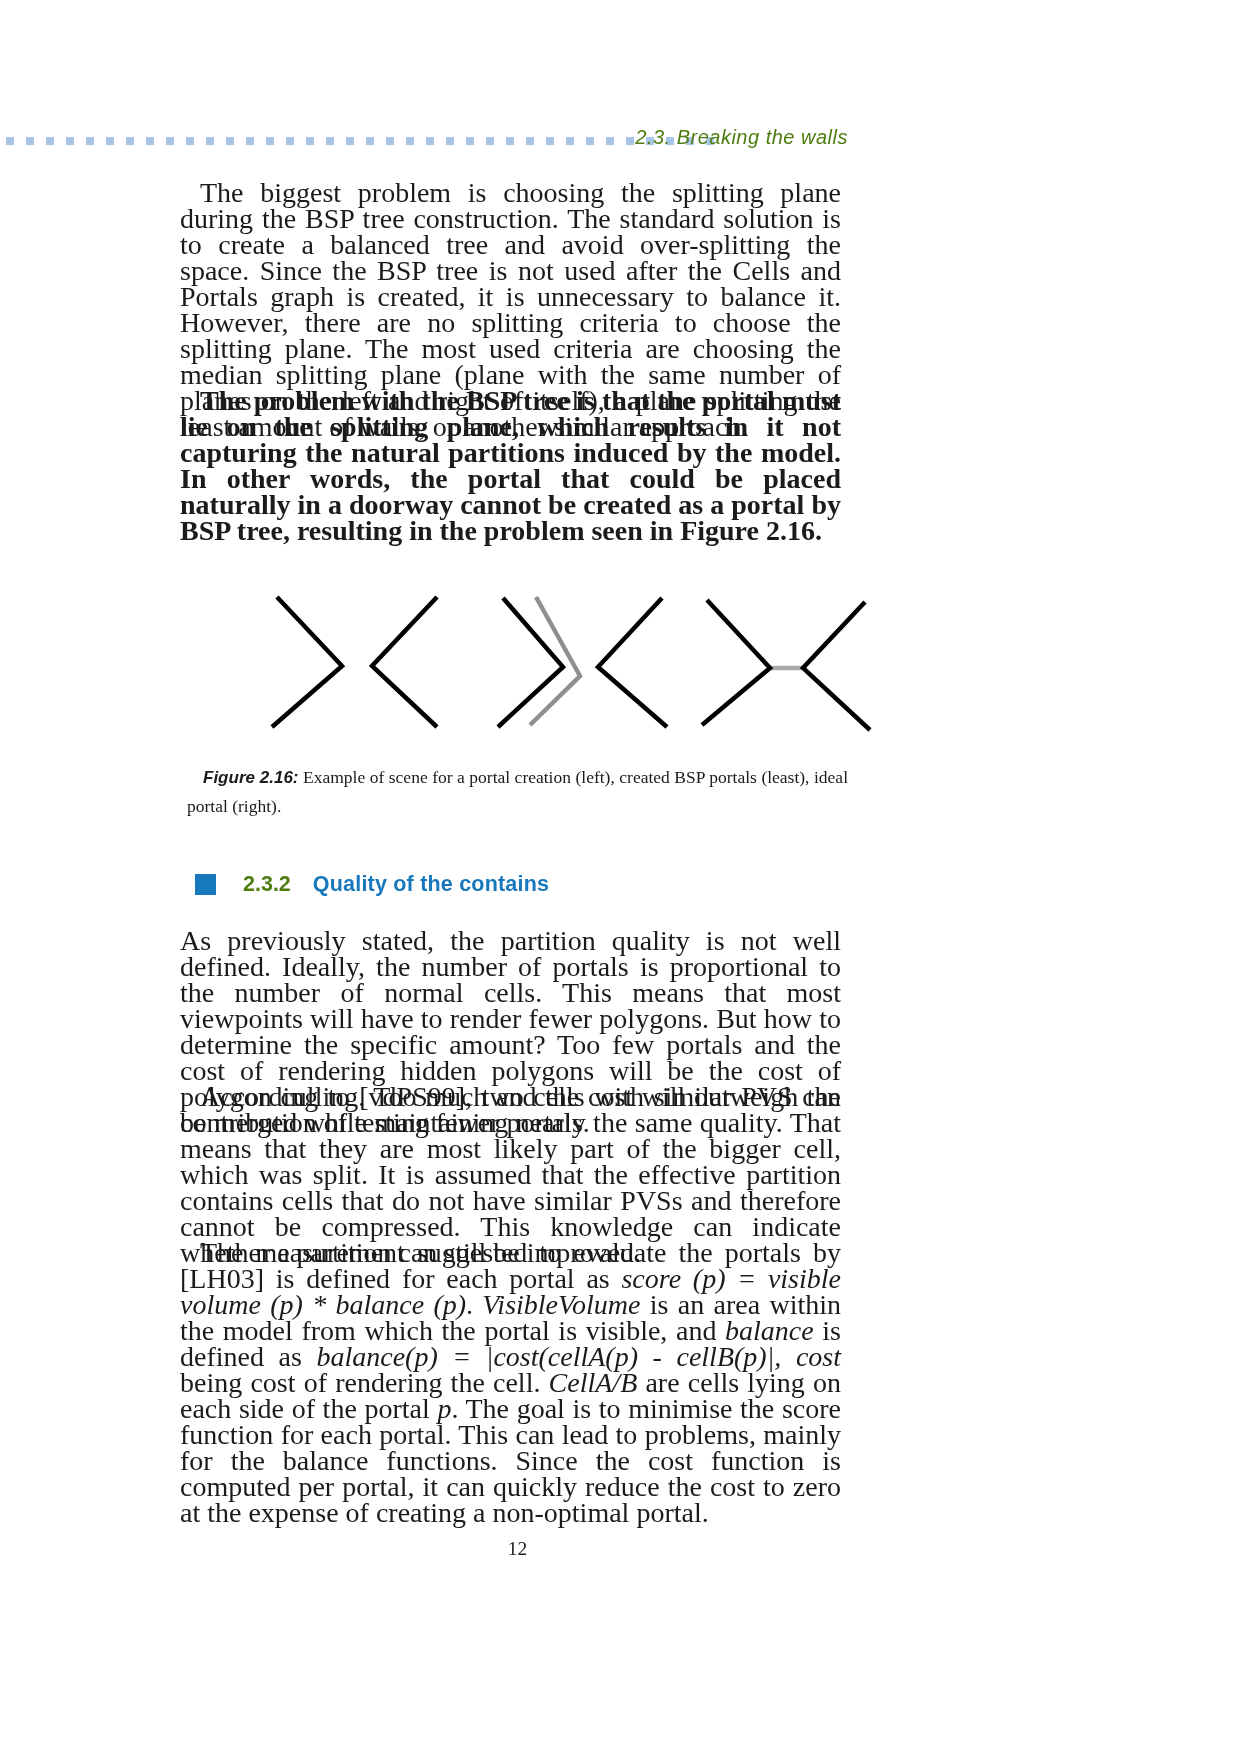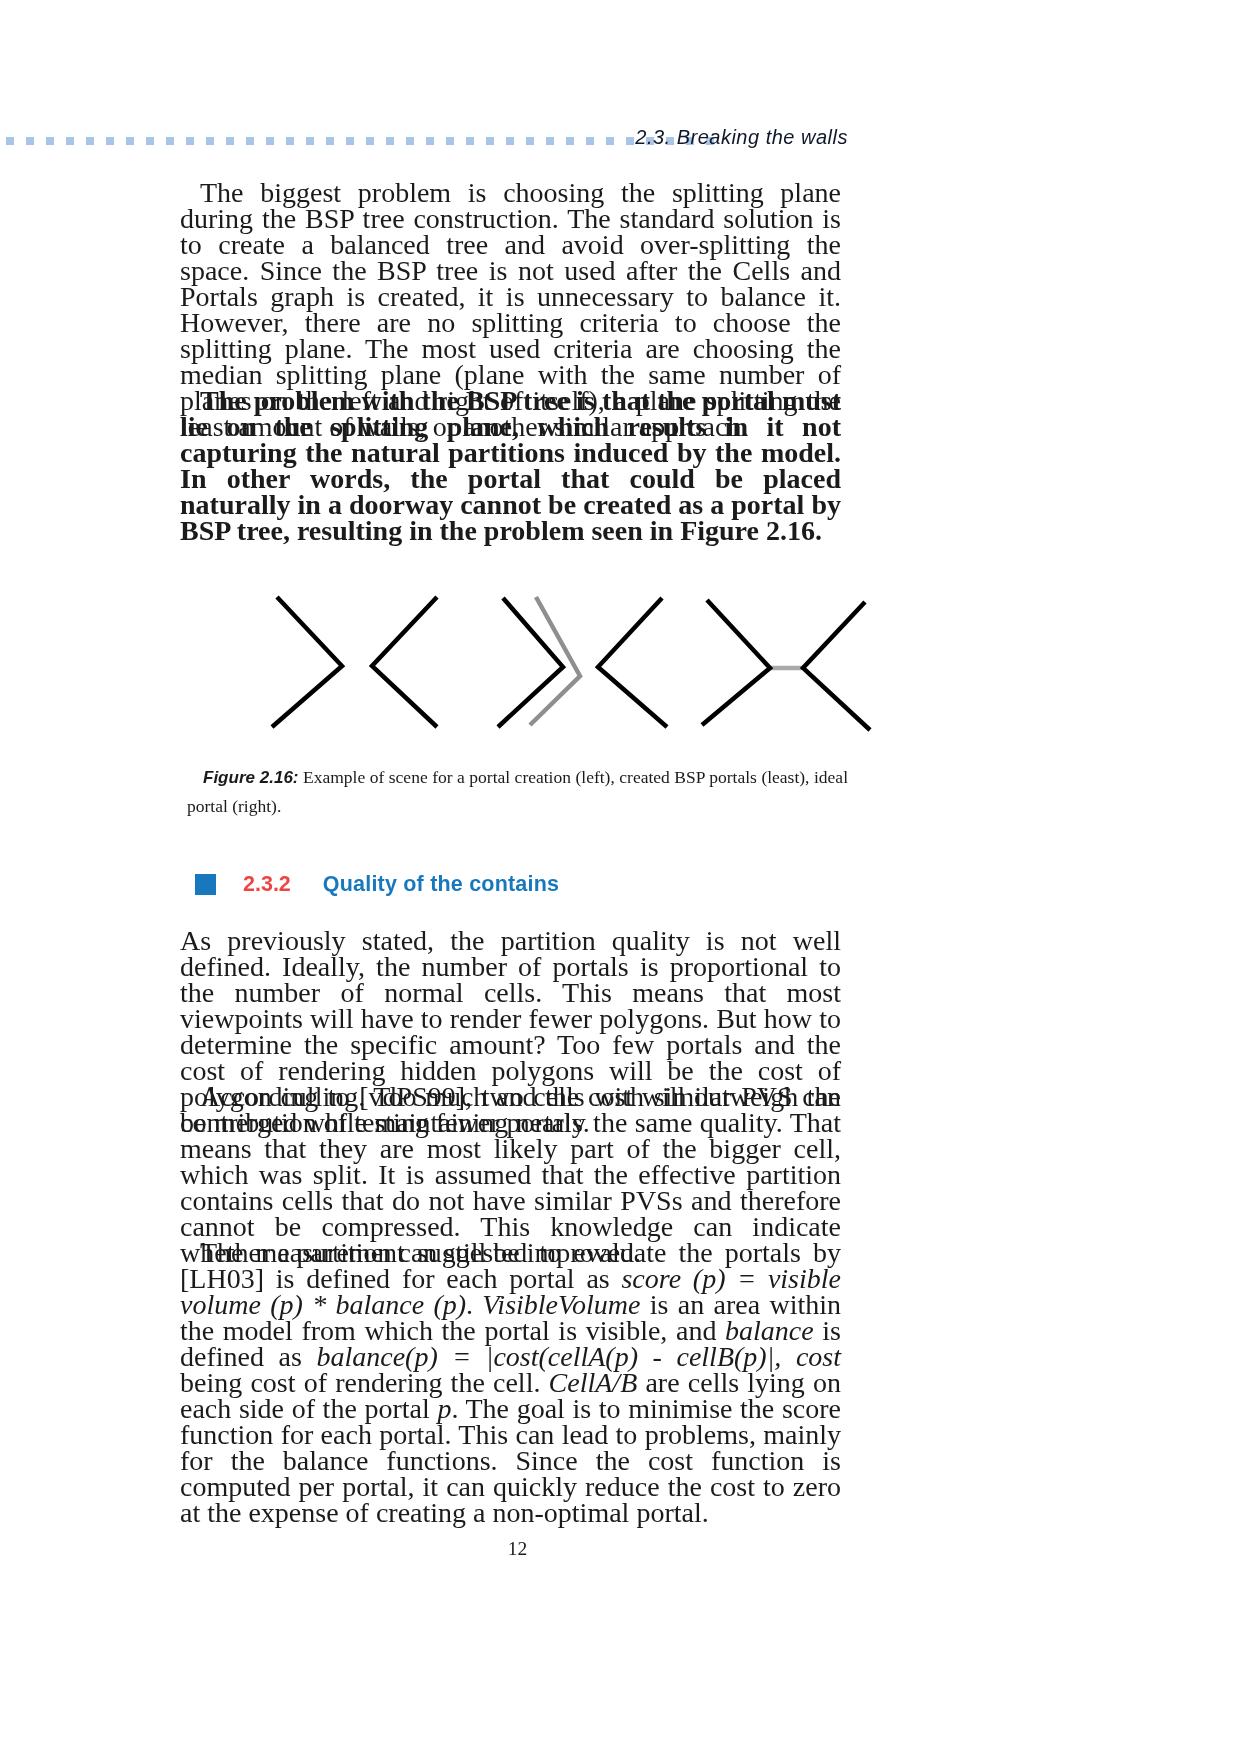--- a/index.html
+++ b/index.html
@@ -29,21 +29,21 @@
   }
   .header-title {
     position: absolute;
     left: 187px;
     top: 126px;
     width: 661px;
     text-align: right;
     font-family: "Liberation Sans", sans-serif;
     font-style: italic;
     font-size: 20px;
-    color: #0f172a;
+    color: #4d7c0f;
     letter-spacing: 0.5px;
   }
   
   .col {
     position: absolute;
     left: 180px;
     width: 661px;
     font-size: 28px;
     line-height: 26px;
     text-align: justify;
@@ -89,21 +89,21 @@
     font-size: 21.5px;
   }
   .section-square {
     width: 21px;
     height: 21px;
     background: var(--accent, #1878bd);
     margin-left: 8px;
     margin-right: 27px;
     flex: 0 0 auto;
   }
-  .section-number { color: #ef4444; margin-right: 32px; }
+  .section-number { color: #4d7c0f; margin-right: 22px; }
   .section-title { color: var(--accent, #1878bd); letter-spacing: 0.2px; }
   
   .page-number {
     position: absolute;
     left: 187px;
     top: 1538px;
     width: 661px;
     text-align: center;
     font-size: 19.5px;
   }

